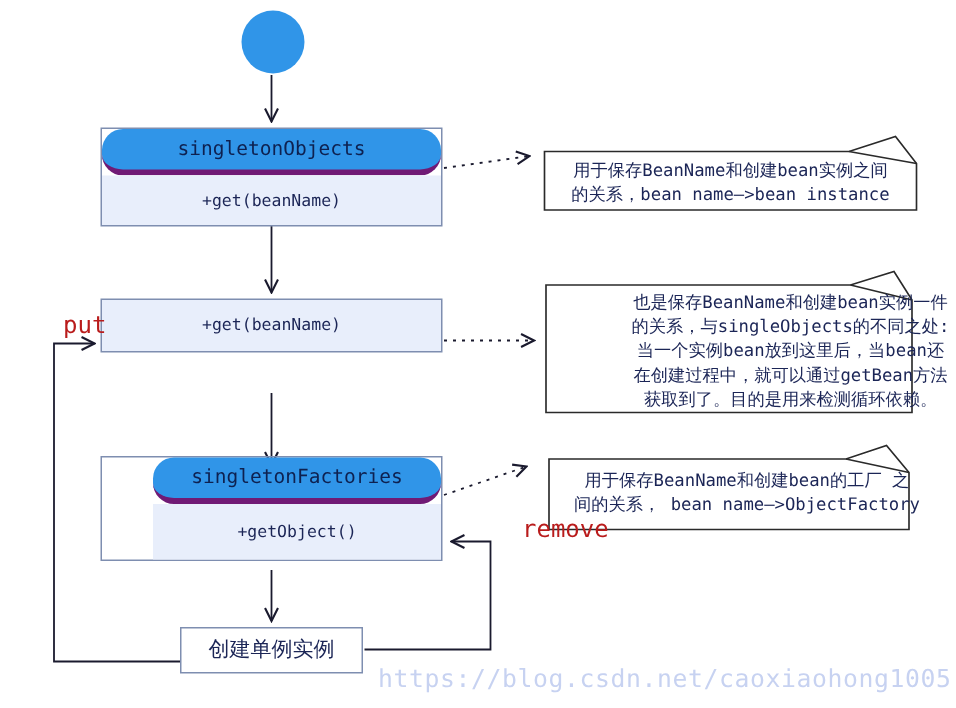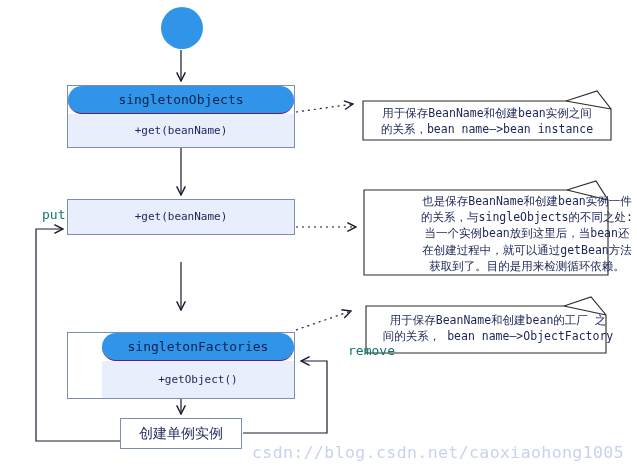--- a/index.html
+++ b/index.html
@@ -11,37 +11,37 @@
   .start{
     position:absolute;left:161px;top:7px;width:42px;height:42px;border-radius:50%;
     background:#3095E8;
   }
   .cls{
     position:absolute;left:67px;width:228px;border:1px solid #7E8EB0;
     box-sizing:border-box;text-align:center;
   }
   .cls-h{
     background:#3095E8;color:#0e2150;font-size:13px;height:27px;line-height:27px;
-    border-bottom:1px solid #701a75;white-space:nowrap;overflow:hidden;border-radius:14px;
+    border-bottom:4px solid #701a75;white-space:nowrap;overflow:hidden;border-radius:14px;
   }
   .cls-b{
     background:#E8EEFB;color:#1b2556;font-size:11px;white-space:nowrap;overflow:hidden;
   }
   .action{
     position:absolute;left:120px;top:418px;width:122px;height:31px;box-sizing:border-box;
     border:1px solid #7E8EB0;background:#ffffff;color:#1b2556;font-size:14px;
     text-align:center;line-height:29px;white-space:nowrap;
   }
   .note-text{
     position:absolute;color:#1b2556;font-size:11.5px;text-align:center;line-height:16px;
     white-space:nowrap;
   }
   .note2-text{line-height:16.2px;}
   .edge-label{
-    position:absolute;color:#0f766e;font-size:13px;white-space:nowrap;
+    position:absolute;color:#b91c1c;font-size:16px;white-space:nowrap;
   }
   .watermark{
     position:absolute;left:252px;top:443px;color:#c7d2f1;font-size:16.5px;
     letter-spacing:0.4px;white-space:nowrap;
   }
 </style>
 </head>
 <body>
 
 <div class="canvas">
@@ -86,21 +86,21 @@
 
   <div class="cls" style="top:85px;">
     <div class="cls-h">singletonObjects</div>
     <div class="cls-b" style="height:33px;line-height:33px;">+get(beanName)</div>
   </div>
 
   <div class="cls" style="top:199px;">
     <div class="cls-b" style="height:34px;line-height:34px;">+get(beanName)</div>
   </div>
 
-  <div class="cls" style="top:332px;padding-left:34px;">
+  <div class="cls" style="top:304px;padding-left:34px;">
     <div class="cls-h">singletonFactories</div>
     <div class="cls-b" style="height:37px;line-height:37px;">+getObject()</div>
   </div>
 
   <div class="action">创建单例实例</div>
 
   <div class="note-text" style="left:366px;top:105px;width:242px;">
     <div>用于保存BeanName和创建bean实例之间</div>
     <div>的关系，bean name—&gt;bean instance</div>
   </div>
@@ -114,15 +114,15 @@
   </div>
 
   <div class="note-text" style="left:368px;top:312px;width:260px;">
     <div>用于保存BeanName和创建bean的工厂 之</div>
     <div>间的关系， bean name—&gt;ObjectFactory</div>
   </div>
 
   <div class="edge-label" style="left:42px;top:207px;">put</div>
   <div class="edge-label" style="left:300px;top:343px;margin-left:48px;">remove</div>
 
-  <div class="watermark">csdn://blog.csdn.net/caoxiaohong1005</div>
+  <div class="watermark">https://blog.csdn.net/caoxiaohong1005</div>
 
 </div>
 
 </body></html>

